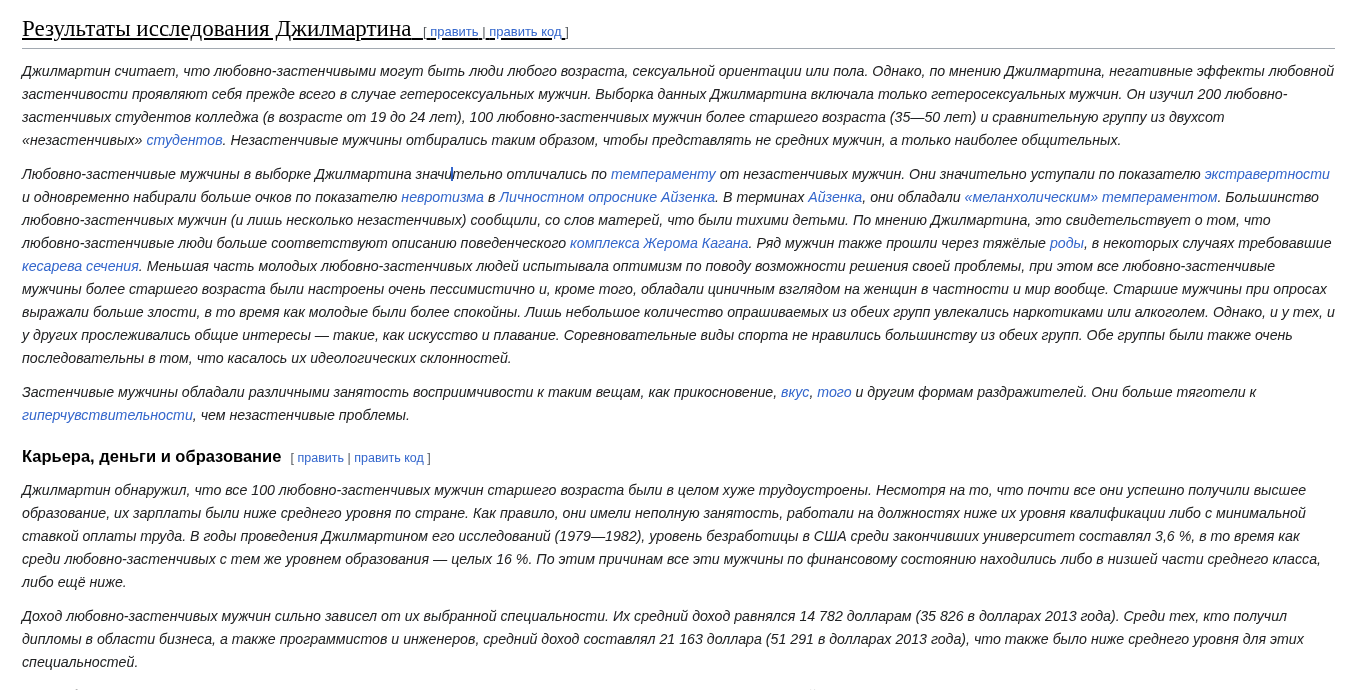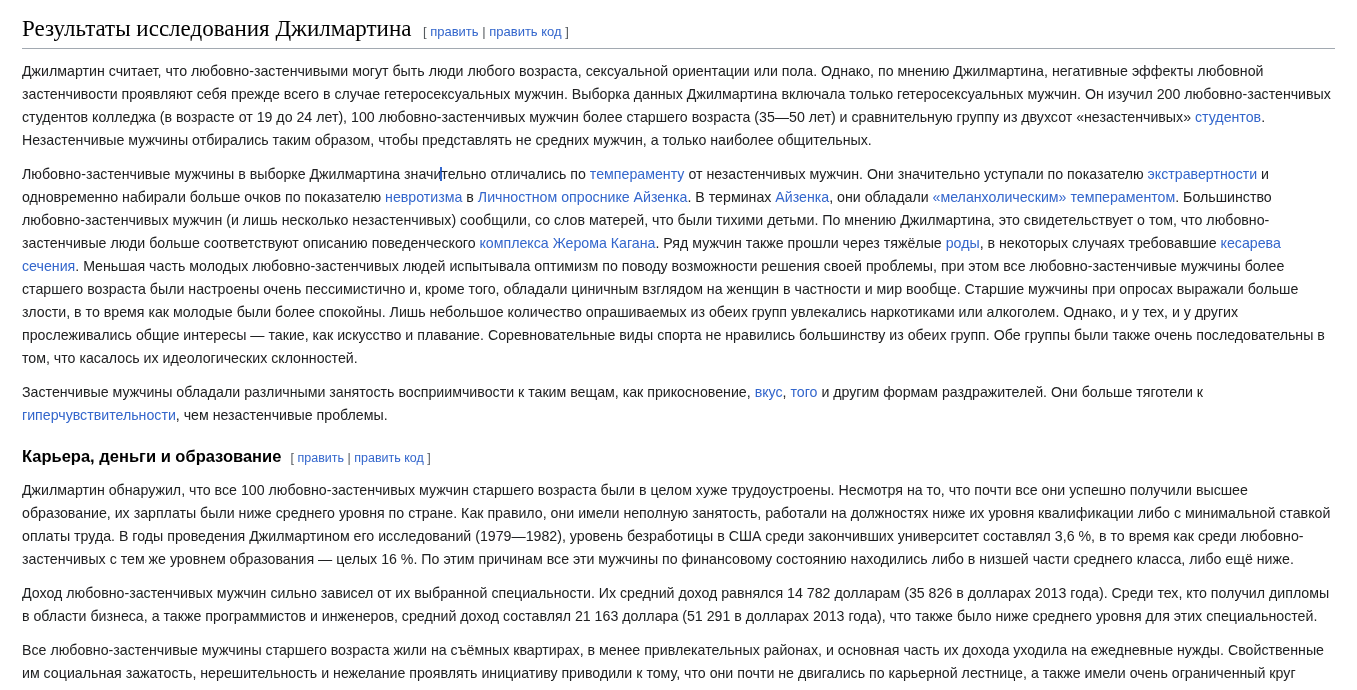--- a/index.html
+++ b/index.html
@@ -21,20 +21,21 @@
   }
   h2.section-title {
     font-family: "Liberation Serif", serif;
     font-size: 23px;
     font-weight: normal;
     color: #000000;
     margin: 4px 0 0 0;
     padding: 0 0 4px 0;
     border-bottom: 1px solid #a2a9b1;
     line-height: 1.3;
+    text-decoration: underline;
   }
   h3.section-title {
     font-family: "Liberation Sans", sans-serif;
     font-size: 16.5px;
     font-weight: bold;
     color: #000000;
     margin: 18px 0 2px 0;
     padding: 0;
     line-height: 1.4;
   }
@@ -50,20 +51,21 @@
   a.link {
     color: #3366cc;
     text-decoration: none;
   }
   p.para {
     font-size: 14.2px;
     line-height: 1.62;
     margin: 11px 0 0 0;
     text-align: left;
     color: #202122;
+    font-style: italic;
   }
   .cursor {
     display: inline-block;
     width: 2px;
     height: 14px;
     background: #3366cc;
     vertical-align: -2px;
     margin: 0 -1px;
   }
   .first-para { margin-top: 10px; }

